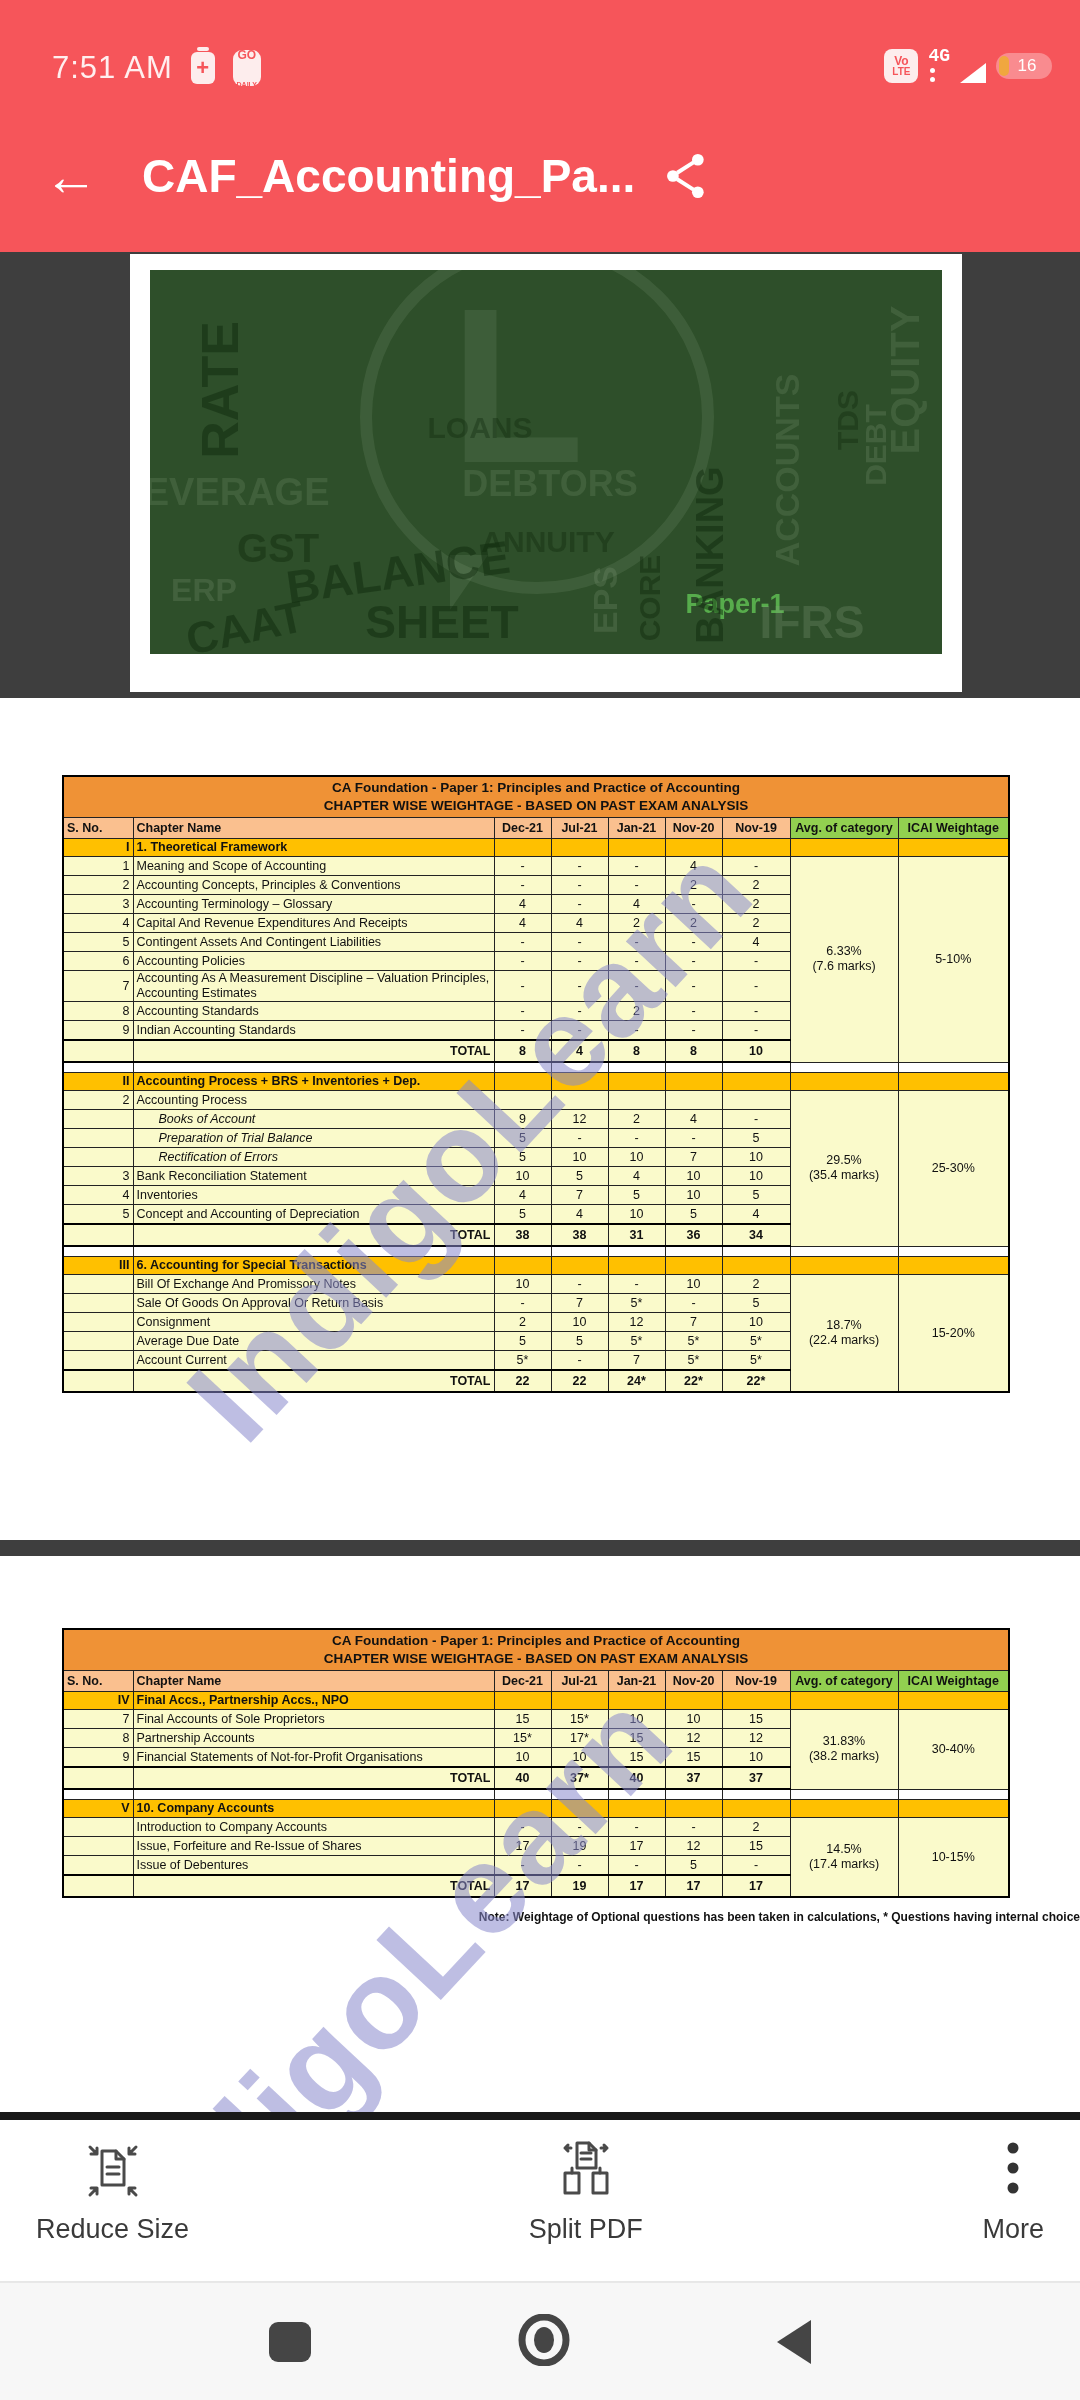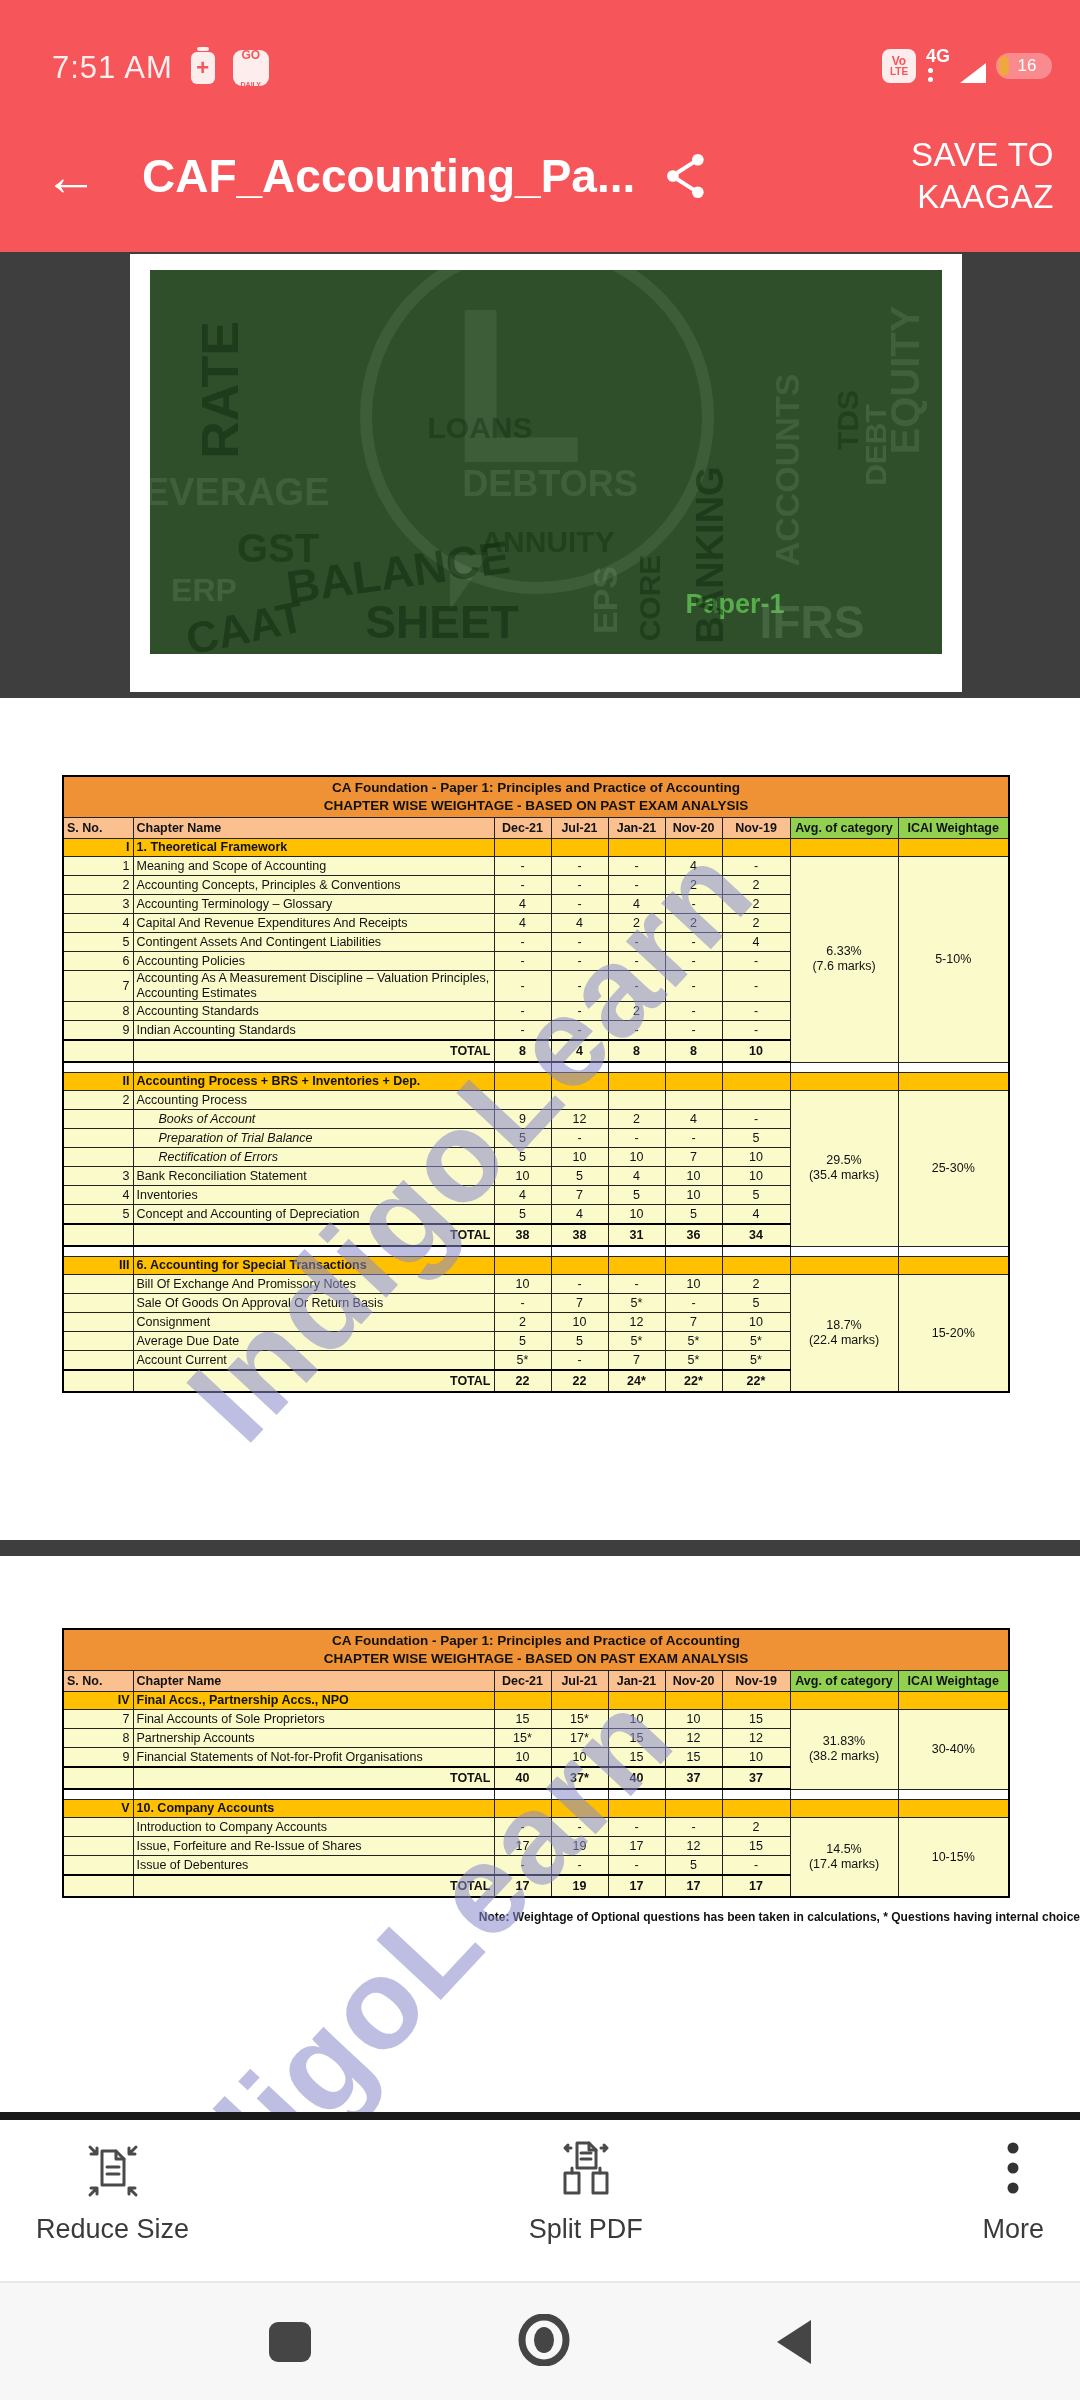--- a/index.html
+++ b/index.html
@@ -8,30 +8,30 @@
 
   
   .statusbar{position:absolute;left:0;top:0;width:1080px;height:100px;background:#F6555A;
              display:flex;align-items:flex-end;padding:0 28px 14px 52px;box-sizing:border-box;color:#FFEFEF;}
   .sb-left{display:flex;align-items:center;gap:18px;}
   .sb-time{font-size:31px;letter-spacing:1px;}
   .batt-saver{position:relative;width:24px;height:32px;background:#FDEDED;border-radius:6px;
               display:flex;align-items:center;justify-content:center;}
   .batt-saver::before{content:"";position:absolute;top:-5px;left:6px;width:12px;height:4px;background:#FDEDED;border-radius:2px;}
   .batt-saver span{color:#F6555A;font-size:22px;font-weight:bold;line-height:1;}
-  .go-badge{width:36px;height:36px;background:#FDEDED;border-radius:9px;display:flex;flex-direction:column;
+  .go-badge{width:28px;height:36px;background:#FDEDED;border-radius:9px;display:flex;flex-direction:column;
             align-items:center;justify-content:center;line-height:1;gap:20px;}
   .go-badge .l1{color:#F6555A;font-weight:bold;font-size:12px;}
   .go-badge .l2{color:#F6555A;font-weight:bold;font-size:7px;}
   .sb-right{margin-left:auto;display:flex;align-items:center;gap:10px;}
   .volte{width:34px;height:34px;background:#FDEDED;border-radius:8px;display:flex;flex-direction:column;
          align-items:center;justify-content:center;line-height:1;}
   .volte .l1{color:#F6555A;font-weight:bold;font-size:12px;}
   .volte .l2{color:#F6555A;font-weight:bold;font-size:10px;}
-  .netblock{position:relative;height:40px;display:flex;align-items:flex-start;}
+  .netblock{position:relative;height:40px;display:flex;align-items:flex-start;font-family:Liberation Mono, monospace;}
   .net4g{font-size:18px;font-weight:bold;color:#fff;}
   .netdots{position:absolute;left:2px;top:22px;display:flex;flex-direction:column;gap:4px;}
   .netdots i{width:5px;height:5px;border-radius:50%;background:#fff;}
   .sigtri{width:26px;height:20px;background:#fff;clip-path:polygon(100% 0,100% 100%,0 100%);margin-top:14px;}
   .battpill{position:relative;width:56px;height:26px;border-radius:13px;background:rgba(255,255,255,0.32);
             display:flex;align-items:center;justify-content:center;}
   .battpill .fill{position:absolute;left:3px;top:3px;width:10px;height:20px;border-radius:5px;background:#F0A73F;}
   .battpill span{color:#fff;font-size:17px;position:relative;left:3px;}
 
   .appbar{position:absolute;left:0;top:100px;width:1080px;height:152px;background:#F6555A;
@@ -143,24 +143,20 @@
     <div class="appbar-title">CAF_Accounting_Pa...</div>
     <div class="share-btn">
       <svg width="52" height="52" viewBox="0 0 48 48">
         <circle cx="34" cy="9" r="5.4" fill="#fff"></circle>
           <circle cx="11" cy="24" r="5.4" fill="#fff"></circle>
           <circle cx="34" cy="39" r="5.4" fill="#fff"></circle>
         <line x1="15" y1="21" x2="30" y2="11.5" stroke="#fff" stroke-width="3.6"></line>
         <line x1="15" y1="27" x2="30" y2="36.5" stroke="#fff" stroke-width="3.6"></line>
       </svg>
     </div>
-    <div class="save-btn">
-      <div>SAVE TO</div>
-      <div>KAAGAZ</div>
-    </div>
   </div>
 
   <div class="cover-section">
     <div class="cover-page">
       <div class="cover-img" id="coverImg">
         <div class="logo-ring"></div>
         <div class="logo-l">L</div>
         <div class="logo-tail"></div>
         <div class="paper-label">Paper-1</div>
       <div class="cw" style="left: 70px; top: 120px; font-size: 52px; color: rgba(12, 38, 8, 0.45); --r: -90deg;">RATE</div>

